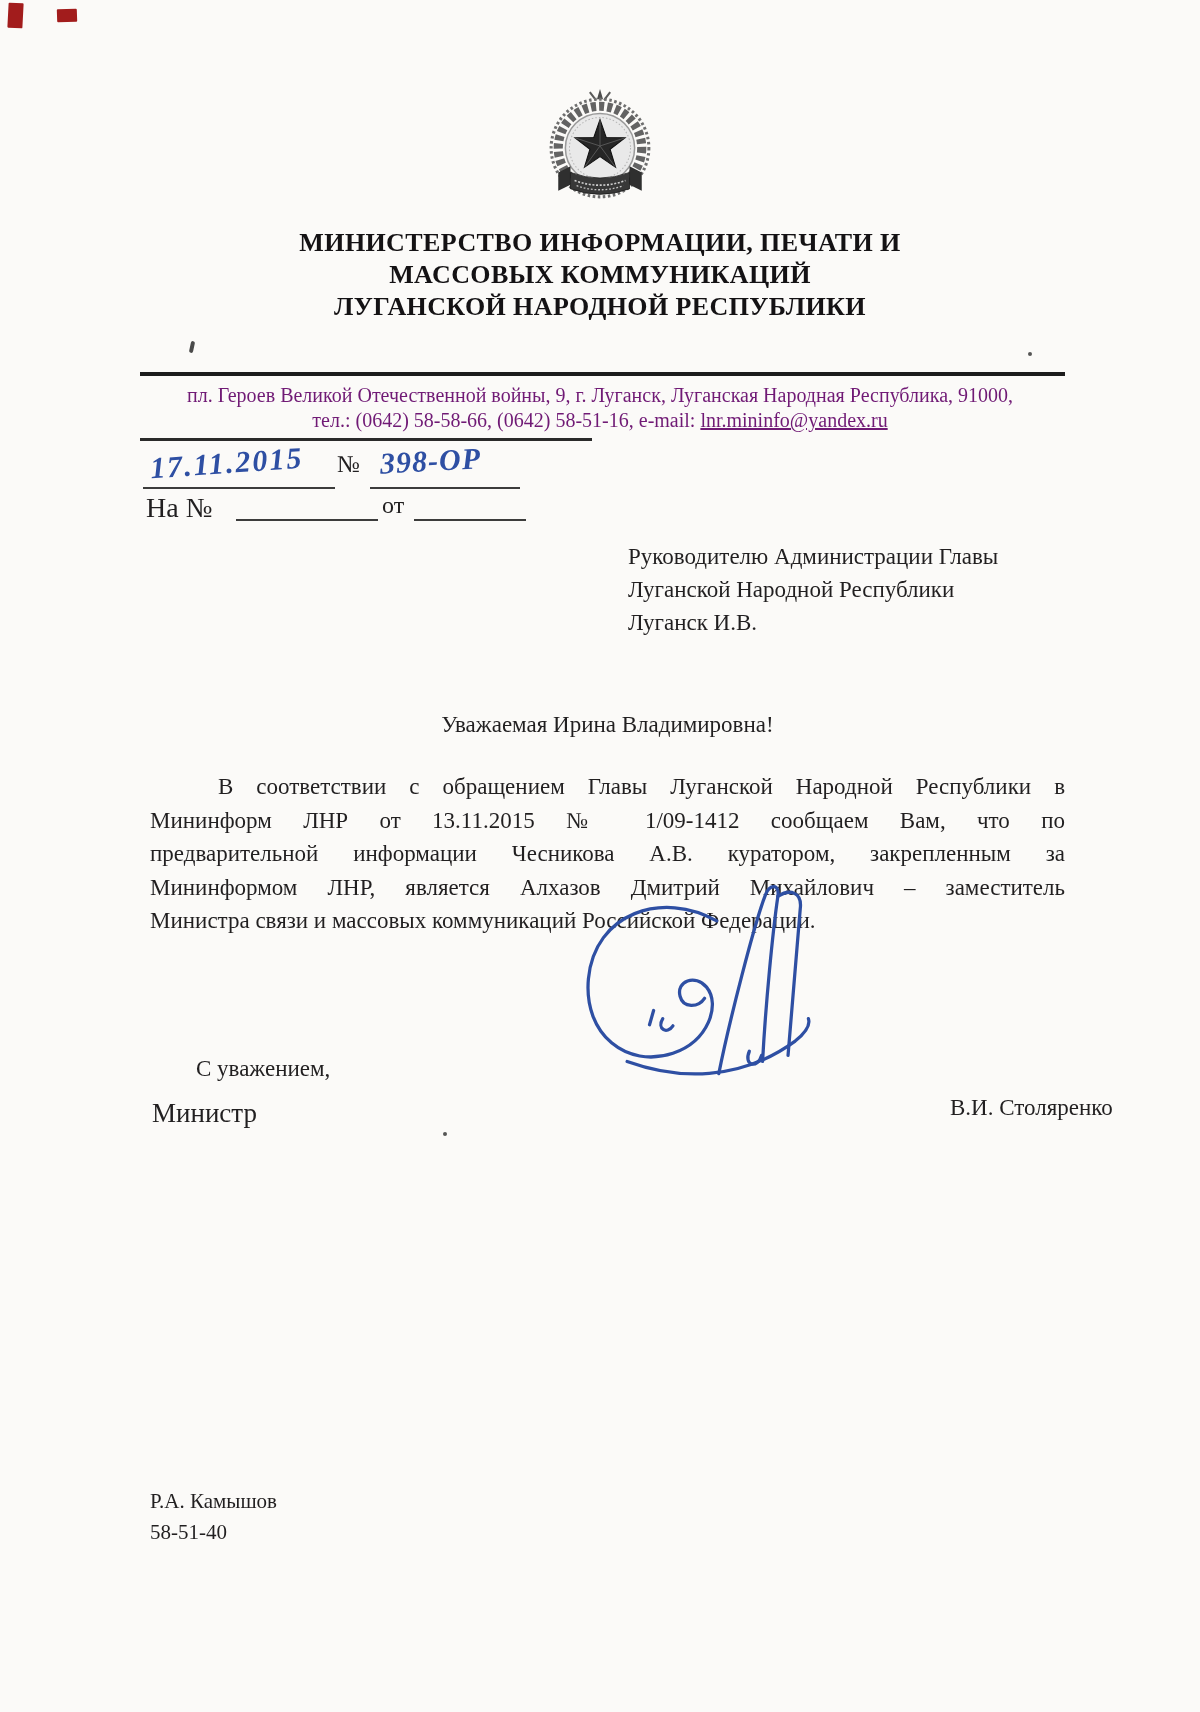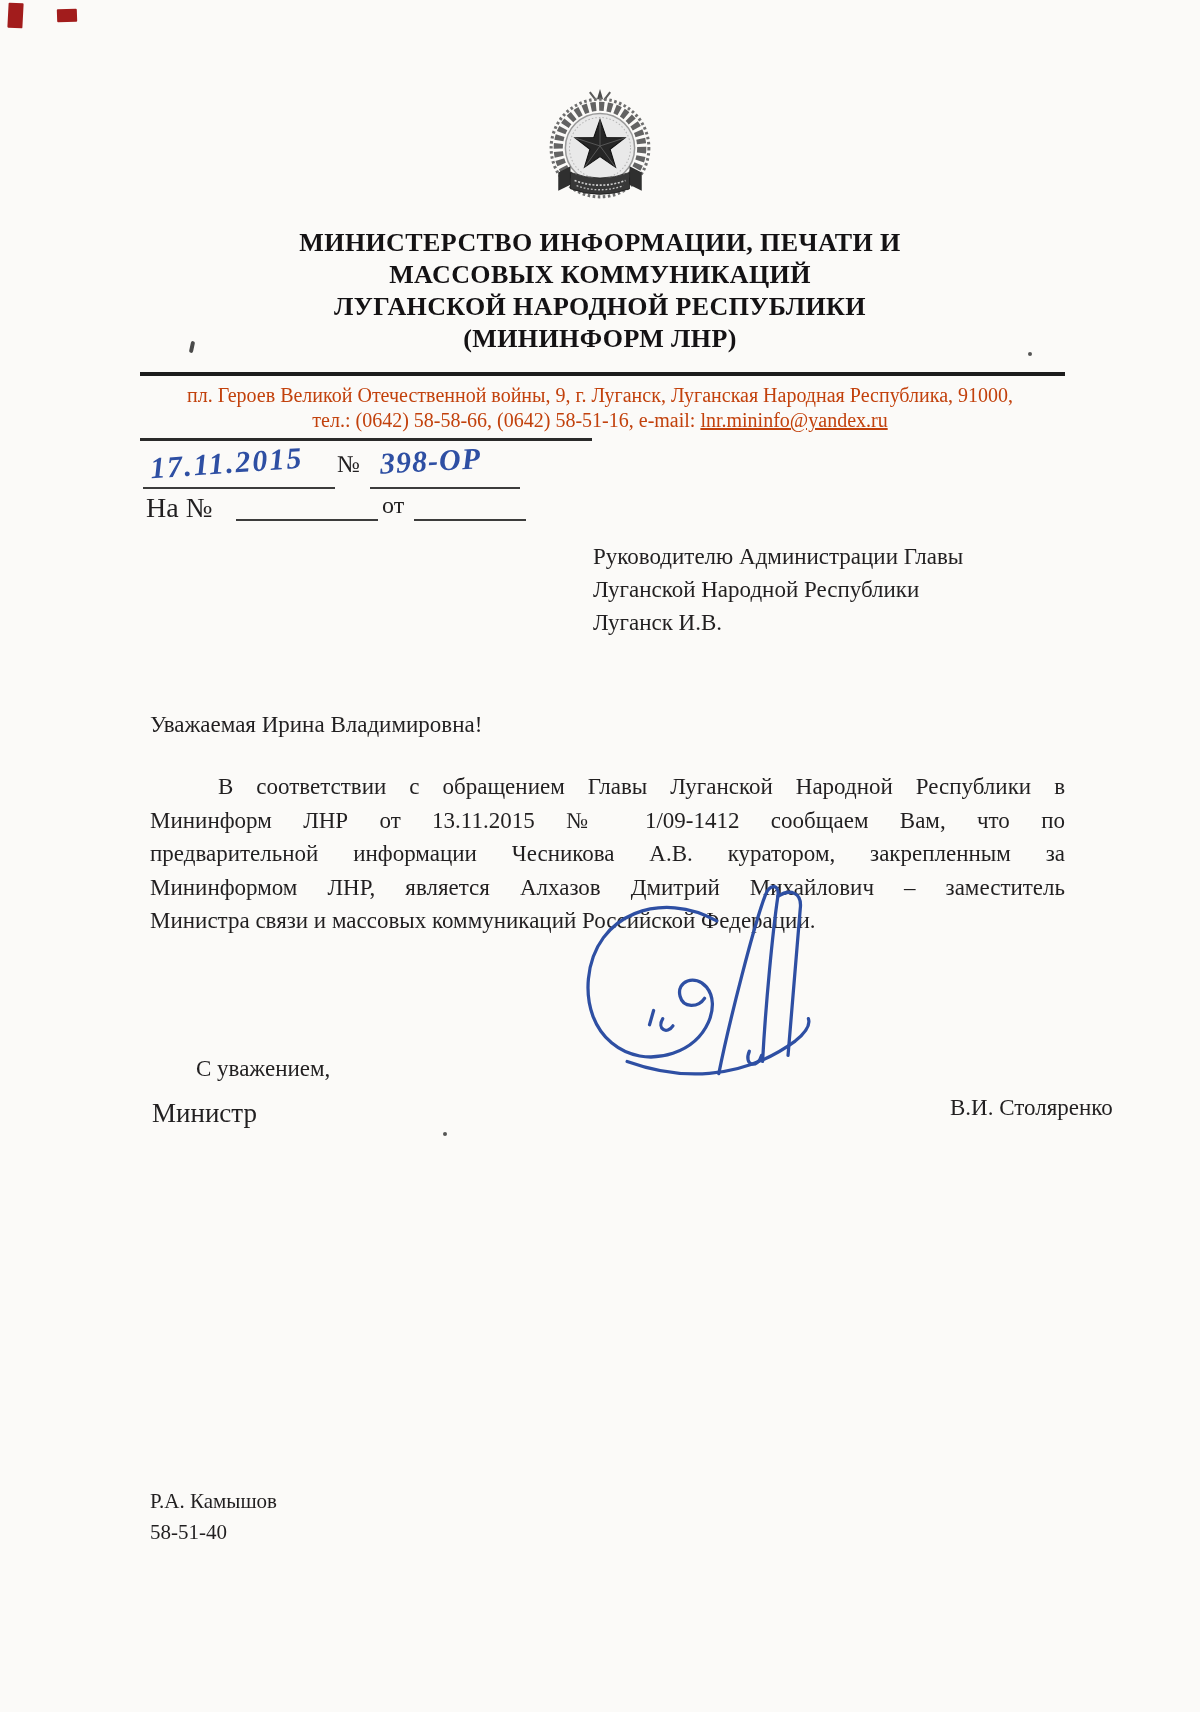--- a/index.html
+++ b/index.html
@@ -18,38 +18,38 @@
   .apostrophe{position:absolute;left:190px;top:341px;width:4px;height:12px;background:#4a4a4a;border-radius:2px;transform:rotate(12deg);}
   .dot1{left:1028px;top:352px;width:4px;height:4px;}
   .dot2{left:443px;top:1132px;width:4px;height:4px;}
   
   .emblem{position:absolute;left:544px;top:86px;}
   
   .title{position:absolute;left:0;right:0;top:227px;text-align:center;
     font-weight:bold;font-size:26px;line-height:32px;letter-spacing:.4px;color:#141214;}
   .rule-main{position:absolute;left:140px;top:372px;width:925px;height:4px;background:#1c1c1c;}
   .addr{position:absolute;left:60px;right:60px;top:383px;text-align:center;
-    font-size:20px;line-height:25px;color:#c2410c;}
+    font-size:20px;line-height:25px;color:#701a75;}
   .email{text-decoration:underline;}
   .rule-short{position:absolute;left:140px;top:438px;width:452px;height:3px;background:#2a2a2a;}
   
   .hand{color:#2e4fa3;font-style:italic;font-weight:600;}
   .hw-date{left:150px;top:446px;font-size:30px;letter-spacing:2px;transform:rotate(-4deg);}
   .num-sign{left:337px;top:451px;font-size:24px;}
   .hw-num{left:380px;top:444px;font-size:30px;letter-spacing:1px;transform:rotate(-3deg);}
   .ul{position:absolute;background:#3c3c3c;height:2px;}
   .ul-date{left:143px;top:487px;width:192px;}
   .ul-num{left:370px;top:487px;width:150px;}
   .na-no{left:146px;top:492px;font-size:28px;}
   .ot{left:382px;top:492px;font-size:24px;}
   .ul-na{left:236px;top:519px;width:142px;}
   .ul-ot{left:414px;top:519px;width:112px;}
   
-  .recipient{position:absolute;left:593px;top:540px;font-size:23px;line-height:33px;}
-  .salutation{position:absolute;left:150px;width:915px;top:712px;font-size:23px;}
+  .recipient{position:absolute;left:628px;top:540px;font-size:23px;line-height:33px;}
+  .salutation{position:absolute;left:150px;width:915px;top:712px;text-align:center;font-size:23px;}
   .body-par{position:absolute;left:150px;width:915px;top:770px;font-size:23px;line-height:33.5px;}
   .jline{text-align:justify;text-align-last:justify;}
   .first{text-indent:68px;}
   .lastline{text-align:left;}
   
   .closing{left:196px;top:1056px;font-size:23px;}
   .minister{left:152px;top:1098px;font-size:27px;}
   .signer{left:950px;top:1095px;font-size:23px;}
   .sig-svg{position:absolute;left:566px;top:882px;}
   
@@ -79,21 +79,20 @@
     <path d="M96 84 L84 78 L84 96 L96 102 Z" fill="#2f2f2f"></path>
     <path d="M26 84 Q55 95 84 84 L84 100 Q55 111 26 100 Z" fill="#383838" stroke="#1c1c1c" stroke-width="0.8"></path>
     <path d="M30 92 Q55 101 80 92" stroke="#cfcfcf" stroke-width="1.6" fill="none" stroke-dasharray="2 1.6"></path>
     <path d="M32 97 Q55 105 78 97" stroke="#c4c4c4" stroke-width="1.3" fill="none" stroke-dasharray="1.8 1.8"></path>
   </svg>
 
   <div class="title">
     <div>МИНИСТЕРСТВО ИНФОРМАЦИИ, ПЕЧАТИ И</div>
     <div>МАССОВЫХ КОММУНИКАЦИЙ</div>
     <div>ЛУГАНСКОЙ НАРОДНОЙ РЕСПУБЛИКИ</div>
-    <div>(МИНИНФОРМ ЛНР)</div>
   </div>
 
   <div class="rule-main"></div>
 
   <div class="addr">
     <div>пл. Героев Великой Отечественной войны, 9, г. Луганск, Луганская Народная Республика, 91000,</div>
     <div><span>тел.: (0642) 58-58-66, (0642) 58-51-16, e-mail: </span><span class="email">lnr.mininfo@yandex.ru</span></div>
   </div>
 
   <div class="rule-short"></div>

